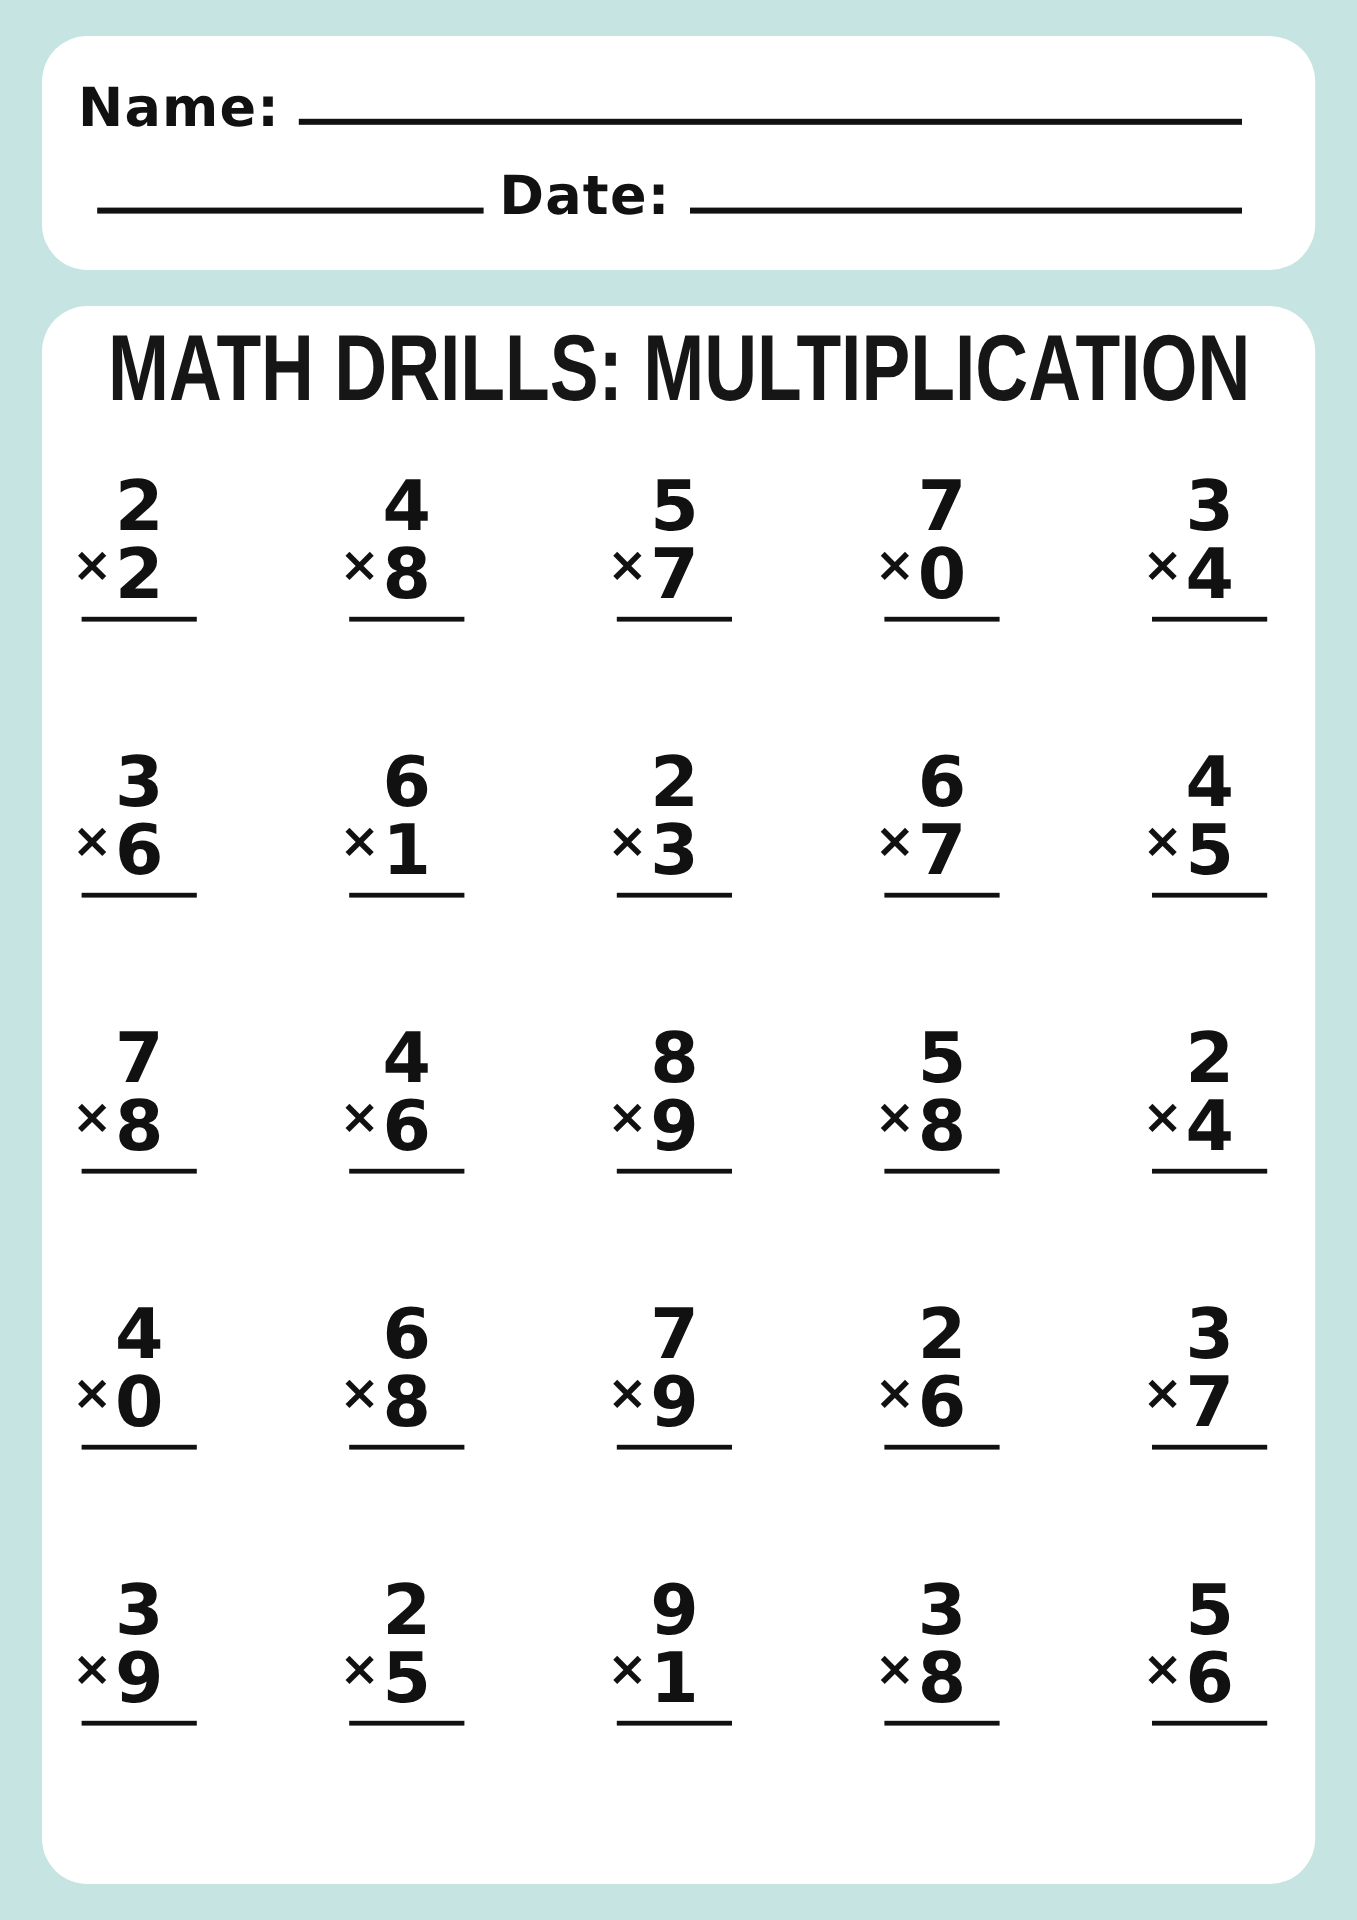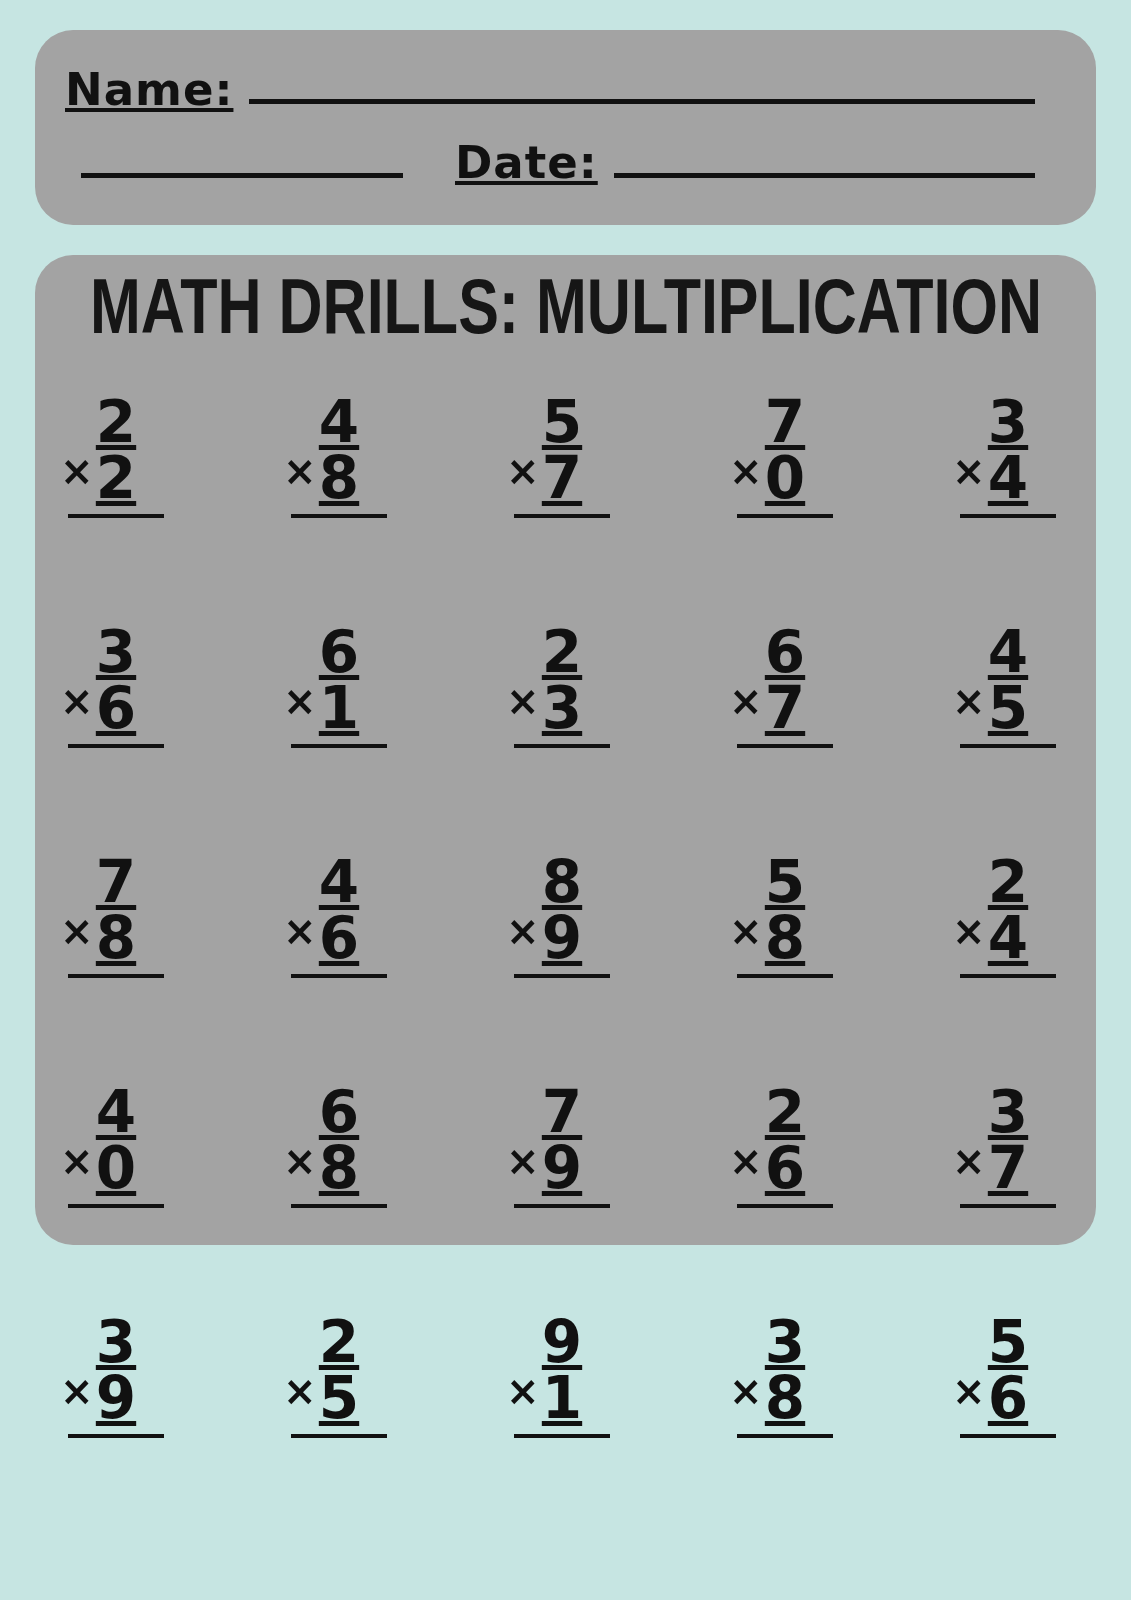--- a/index.html
+++ b/index.html
@@ -9,25 +9,24 @@
   body {
     width: 1131px;
     height: 1600px;
     background: #c6e5e2;
     font-family: "DejaVu Sans", sans-serif;
     color: #111111;
     position: relative;
     overflow: hidden;
   }
   .card {
-    background: #a3a3a3;
+    background: #ffffff;
     border-radius: 38px;
     margin: 0 35px;
     box-sizing: border-box;
-    text-decoration: underline;
   }
   
   .header-card {
     margin-top: 30px;
     height: 195px;
     padding: 36px 61px 0 30px;
   }
   .hrow {
     display: flex;
     align-items: flex-end;
@@ -44,25 +43,25 @@
   }
   .fill-line {
     border-bottom: 5px solid #111111;
     height: 0;
     margin-left: 16px;
     margin-bottom: 9px;
   }
   .line-name { flex: 1; }
   .line-class { width: 322px; }
   .line-date { flex: 1; }
-  .date-label { margin-left: 52px; }
+  .date-label { margin-left: 13px; }
   
   .main-card {
     margin-top: 30px;
-    height: 990px;
+    height: 1315px;
     padding: 0;
   }
   .title-wrap {
     padding-top: 17px;
     text-align: center;
   }
   .title-svg { display: inline-block; }
   .title-svg text {
     font-family: "Liberation Sans", sans-serif;
     font-weight: bold;

